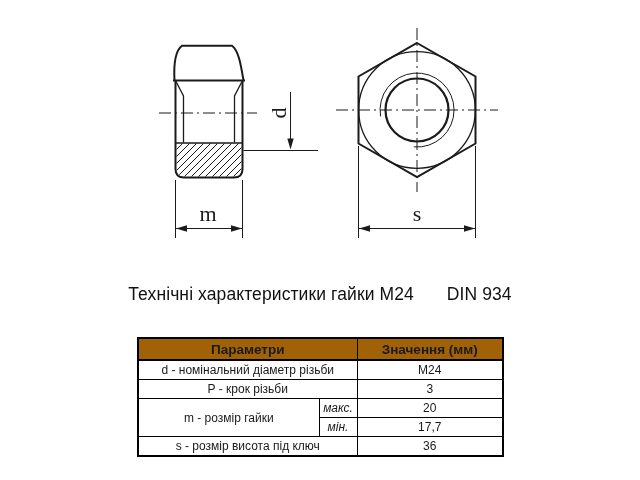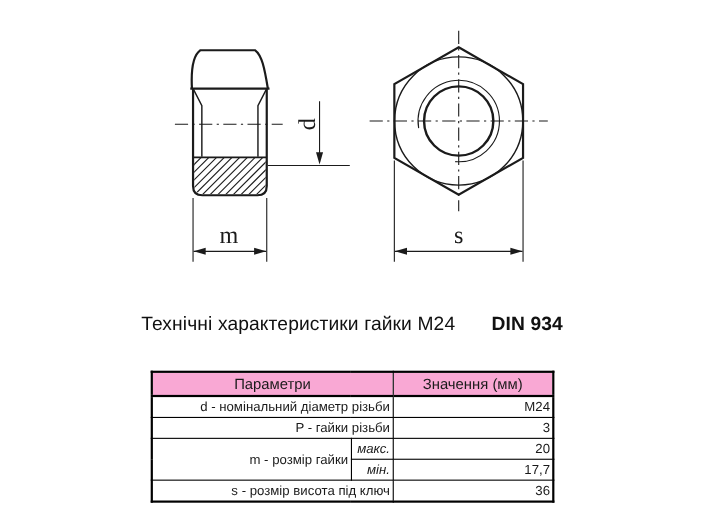--- a/index.html
+++ b/index.html
@@ -6,36 +6,36 @@
   body{
     width:640px;height:480px;background:#ffffff;position:relative;
     font-family:"Liberation Sans",sans-serif;overflow:hidden;
   }
   #drawing{position:absolute;left:0;top:0;}
   .dim-label{font-family:"Liberation Serif",serif;font-size:22px;fill:#1b1b1b;}
   #title{
     position:absolute;left:0;top:284px;width:640px;text-align:center;
     font-size:17.5px;color:#111;letter-spacing:0.1px;
   }
-  #title b{font-weight:bold;padding-left:28px;}
+  #title b{font-weight:normal;padding-left:28px;}
   #spec-table{
     position:absolute;left:137px;top:337px;
     border-collapse:collapse;table-layout:fixed;width:365px;
     font-size:12px;color:#1a1a1a;
   }
   #spec-table td,#spec-table th{
     border:1px solid #000;text-align:center;vertical-align:middle;
     padding:0 2px;overflow:hidden;white-space:nowrap;
   }
   #spec-table{border:2px solid #000;}
   #spec-table th{
-    background:#f9a8d4;font-size:13.5px;font-weight:normal;height:20px;
+    background:#a16207;font-size:13.5px;font-weight:bold;height:20px;
     border-bottom:2px solid #000;
   }
-  #spec-table td{height:18px;text-align:right;}
+  #spec-table td{height:18px;}
   td.valcol,th.valcol{border-left:3px solid #000;}
   td.subcol{border-left:1px solid #000;font-style:italic;}
   td.merged{border-bottom:1px solid #000;}
 </style>
 </head>
 <body>
 
 <svg id="drawing" width="640" height="262" viewBox="0 0 640 262" fill="none" stroke-linecap="butt">
 
   <g stroke="#1b1b1b">
@@ -123,21 +123,21 @@
   <tbody>
     <tr>
       <th colspan="2">Параметри</th>
       <th class="valcol">Значення (мм)</th>
     </tr>
     <tr>
       <td colspan="2">d - номінальний діаметр різьби</td>
       <td class="valcol">M24</td>
     </tr>
     <tr>
-      <td colspan="2">P - гайки різьби</td>
+      <td colspan="2">P - крок різьби</td>
       <td class="valcol">3</td>
     </tr>
     <tr>
       <td rowspan="2" class="merged">m - розмір гайки</td>
       <td class="subcol">макс.</td>
       <td class="valcol">20</td>
     </tr>
     <tr>
       <td class="subcol">мін.</td>
       <td class="valcol">17,7</td>

